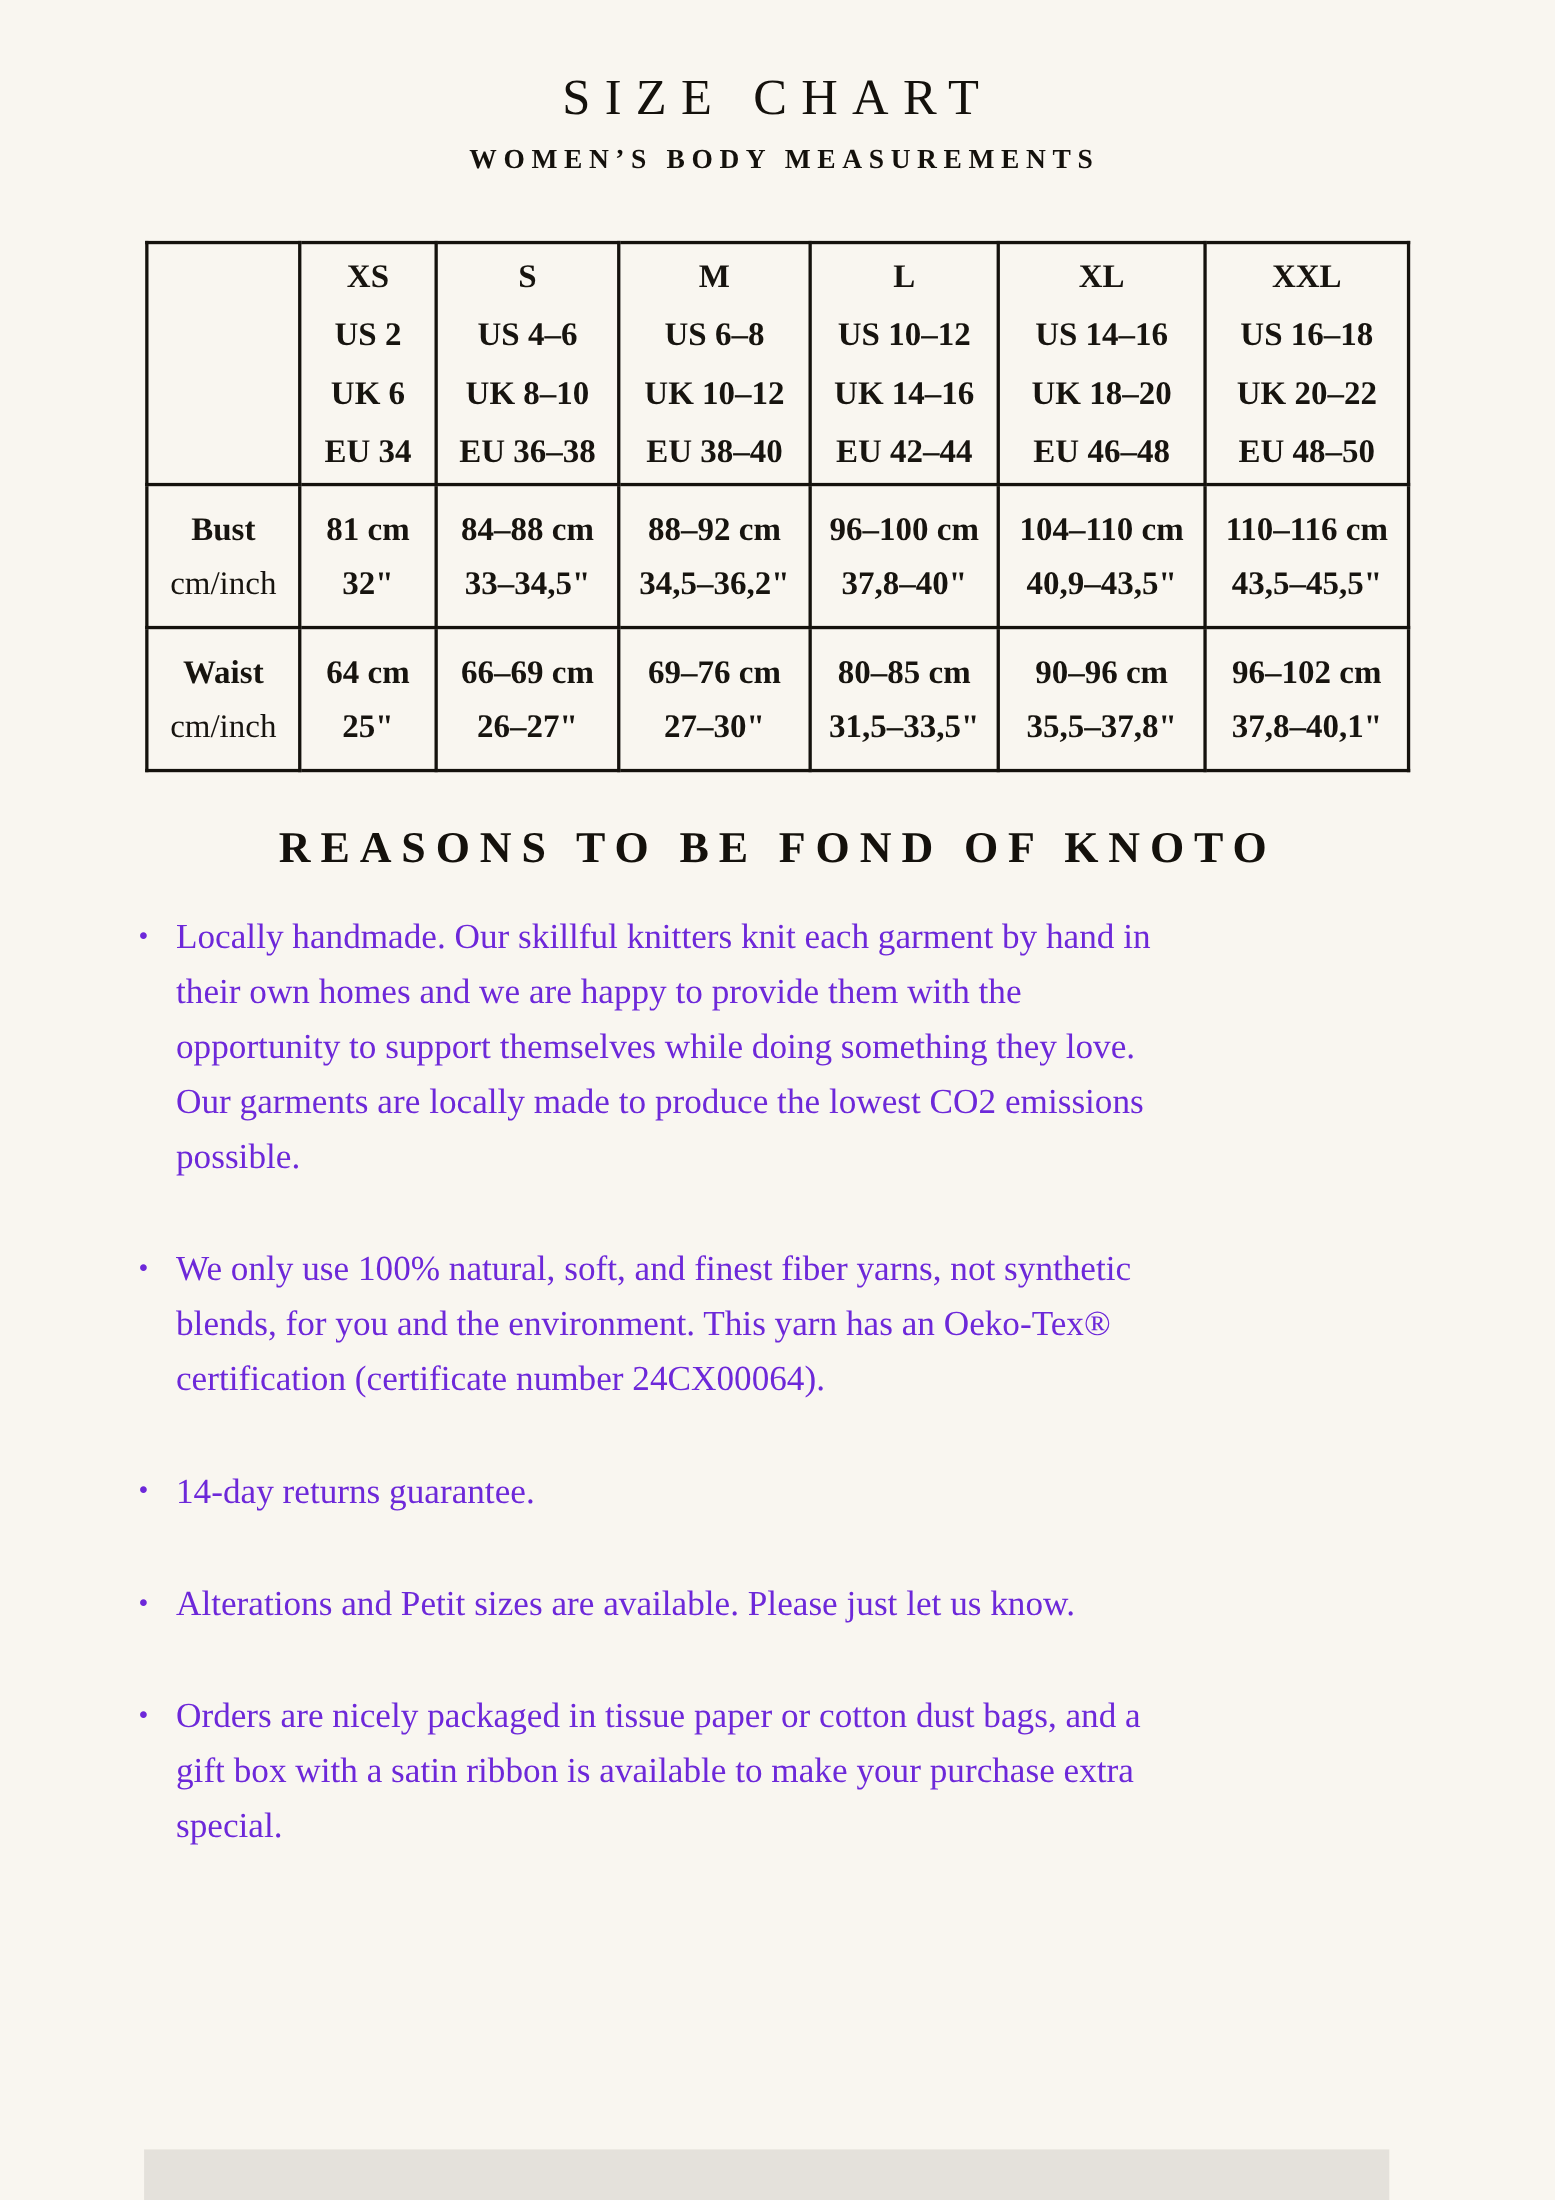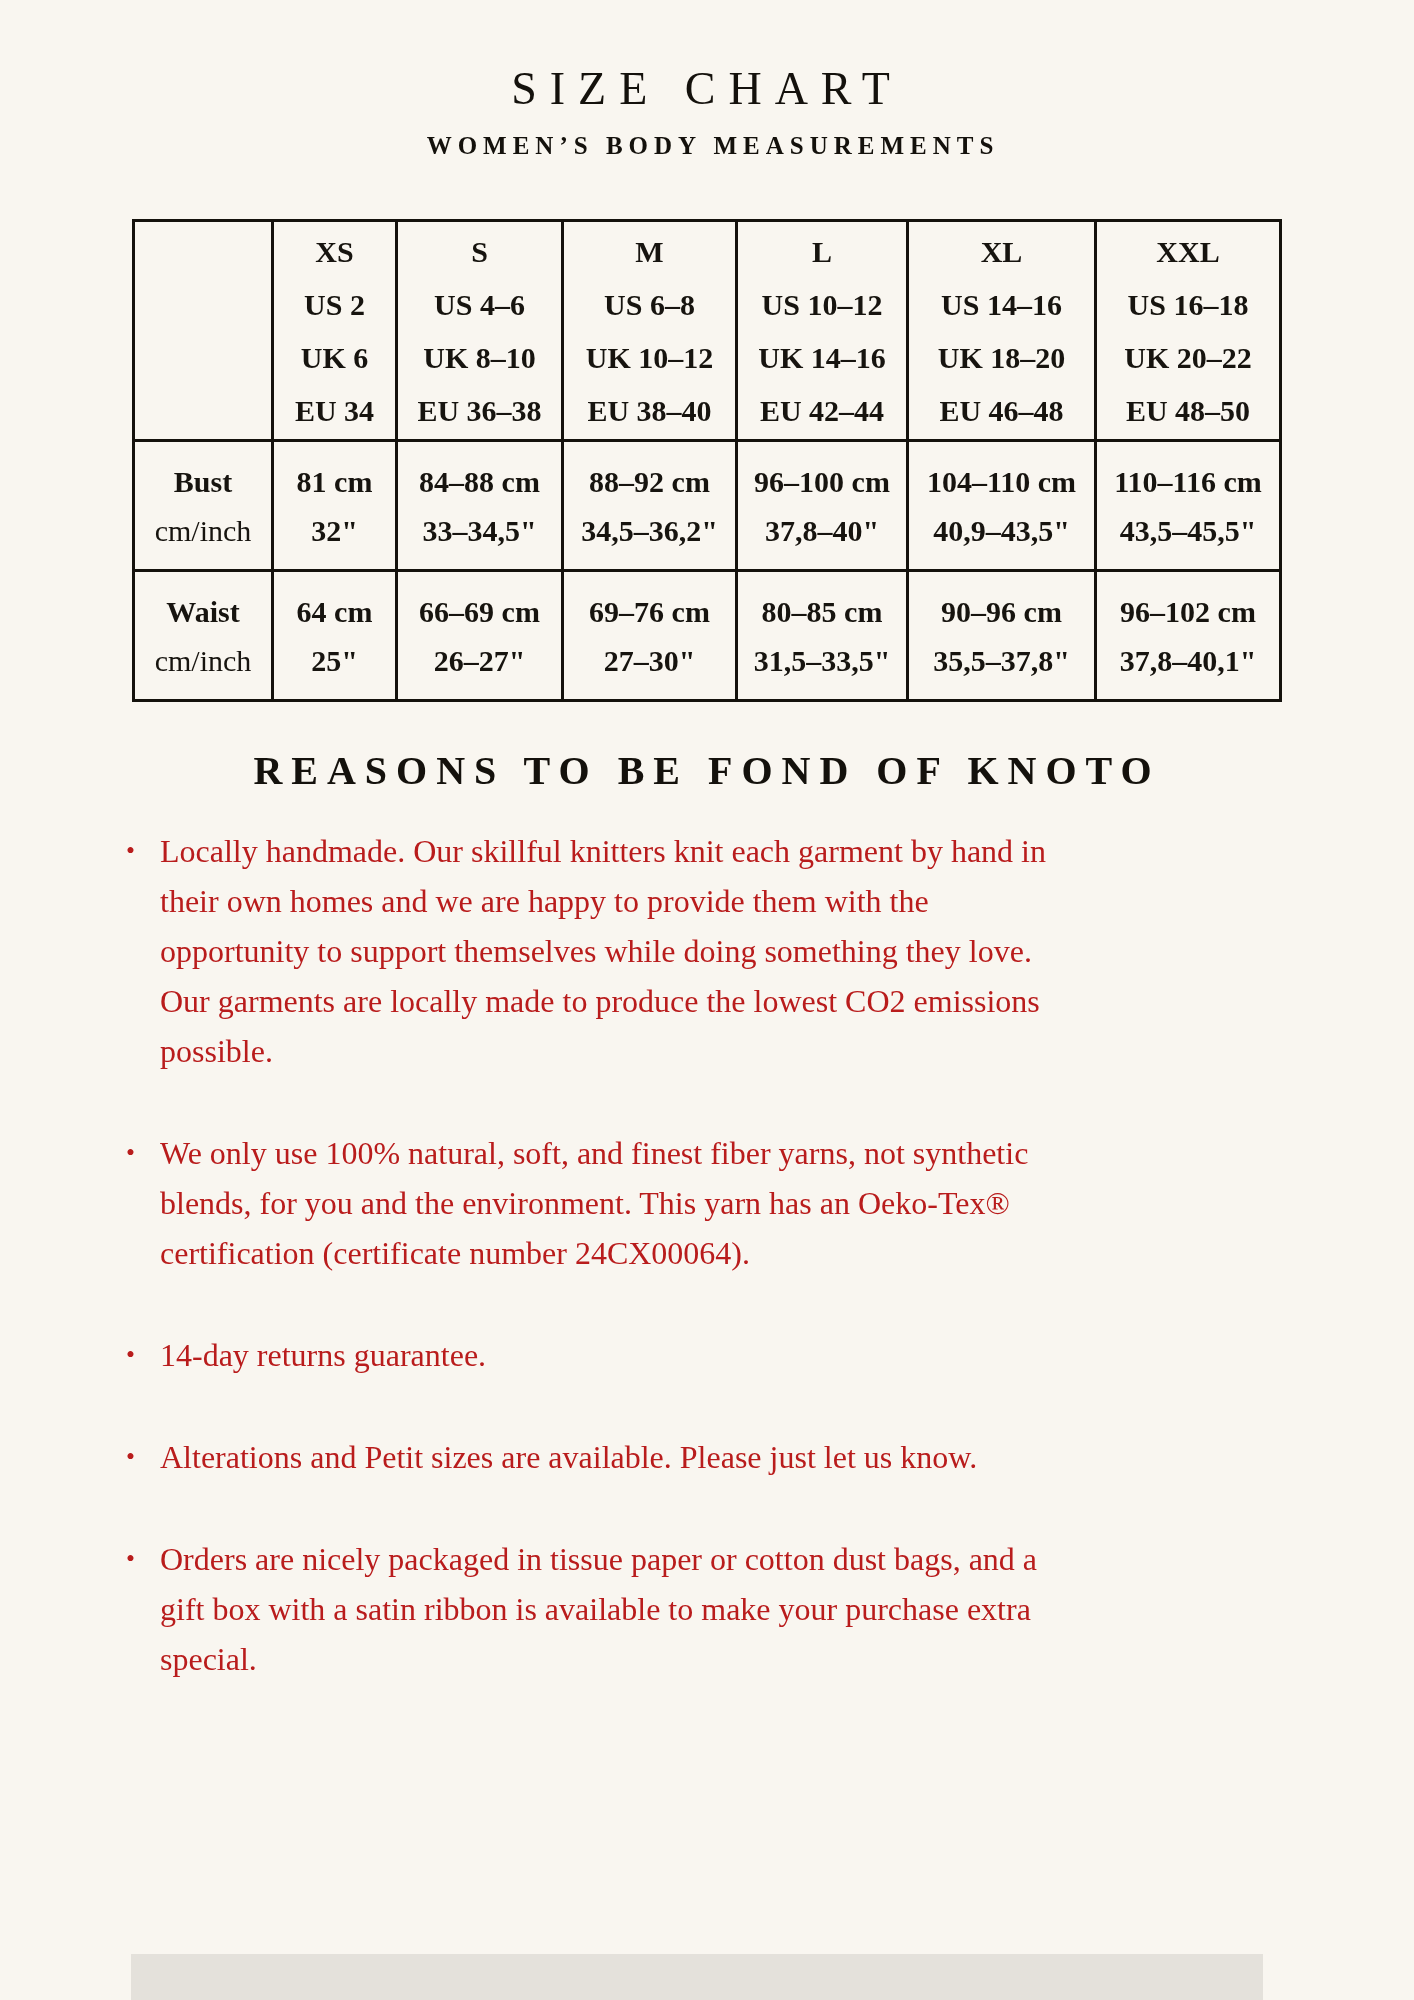--- a/index.html
+++ b/index.html
@@ -69,21 +69,21 @@
     list-style: none;
     margin: 28px 0 0 160px;
     width: 1150px;
   }
   ul.reasons-list li {
     position: relative;
     font-size: 32px;
     line-height: 50px;
     margin-bottom: 52px;
     white-space: pre-line;
-    color: #b91c1c;
+    color: #6d28d9;
   }
   ul.reasons-list li::before {
     content: "\2022";
     position: absolute;
     left: -34px;
     top: 0;
     font-size: 0.8em;
     line-height: 50px;
   }
   .bottom-bar {

